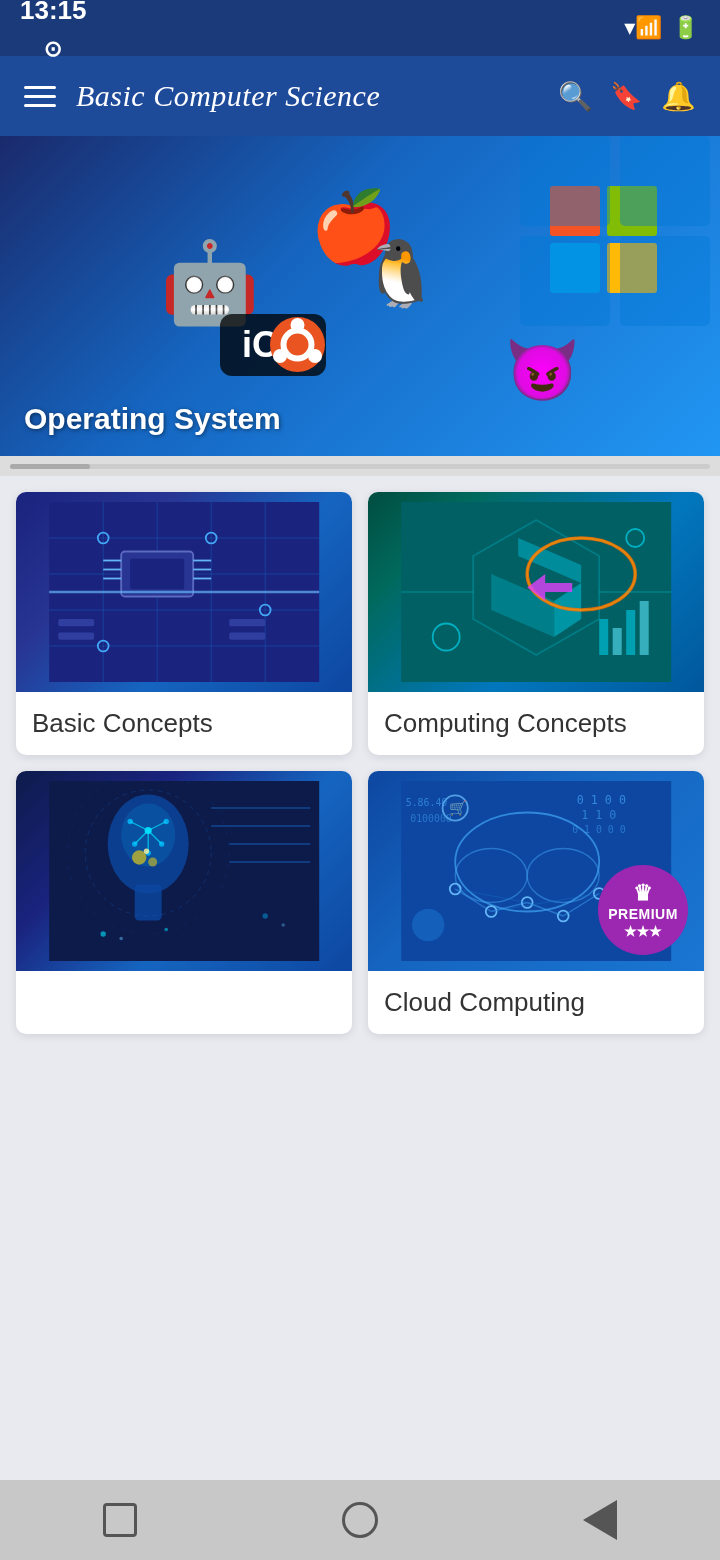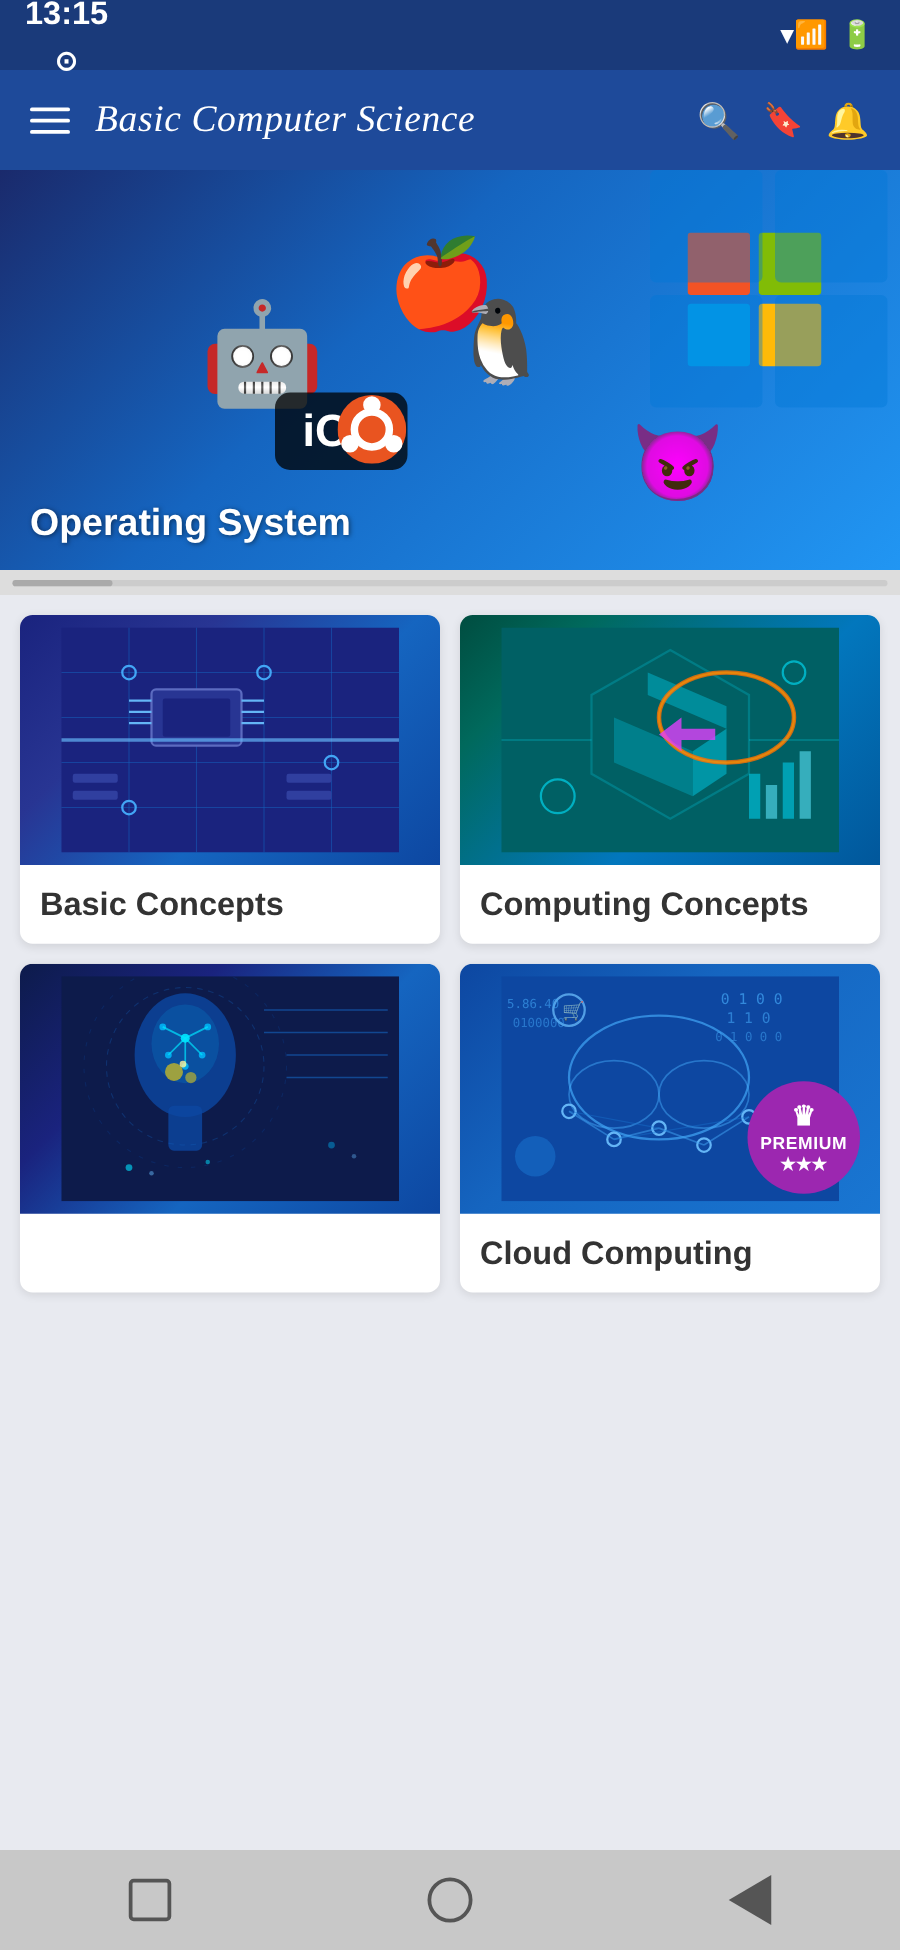--- a/index.html
+++ b/index.html
@@ -228,21 +228,21 @@
       display: flex;
       align-items: center;
       justify-content: center;
       position: relative;
     }
 
     .card-label {
       padding: 16px 16px;
       font-size: 26px;
       color: #333;
-      font-weight: 700;
+      font-weight: 400;
     }
 
     .premium-badge {
       position: absolute;
       bottom: 16px;
       right: 16px;
       background: #9c27b0;
       color: white;
       font-size: 18px;
       font-weight: bold;

